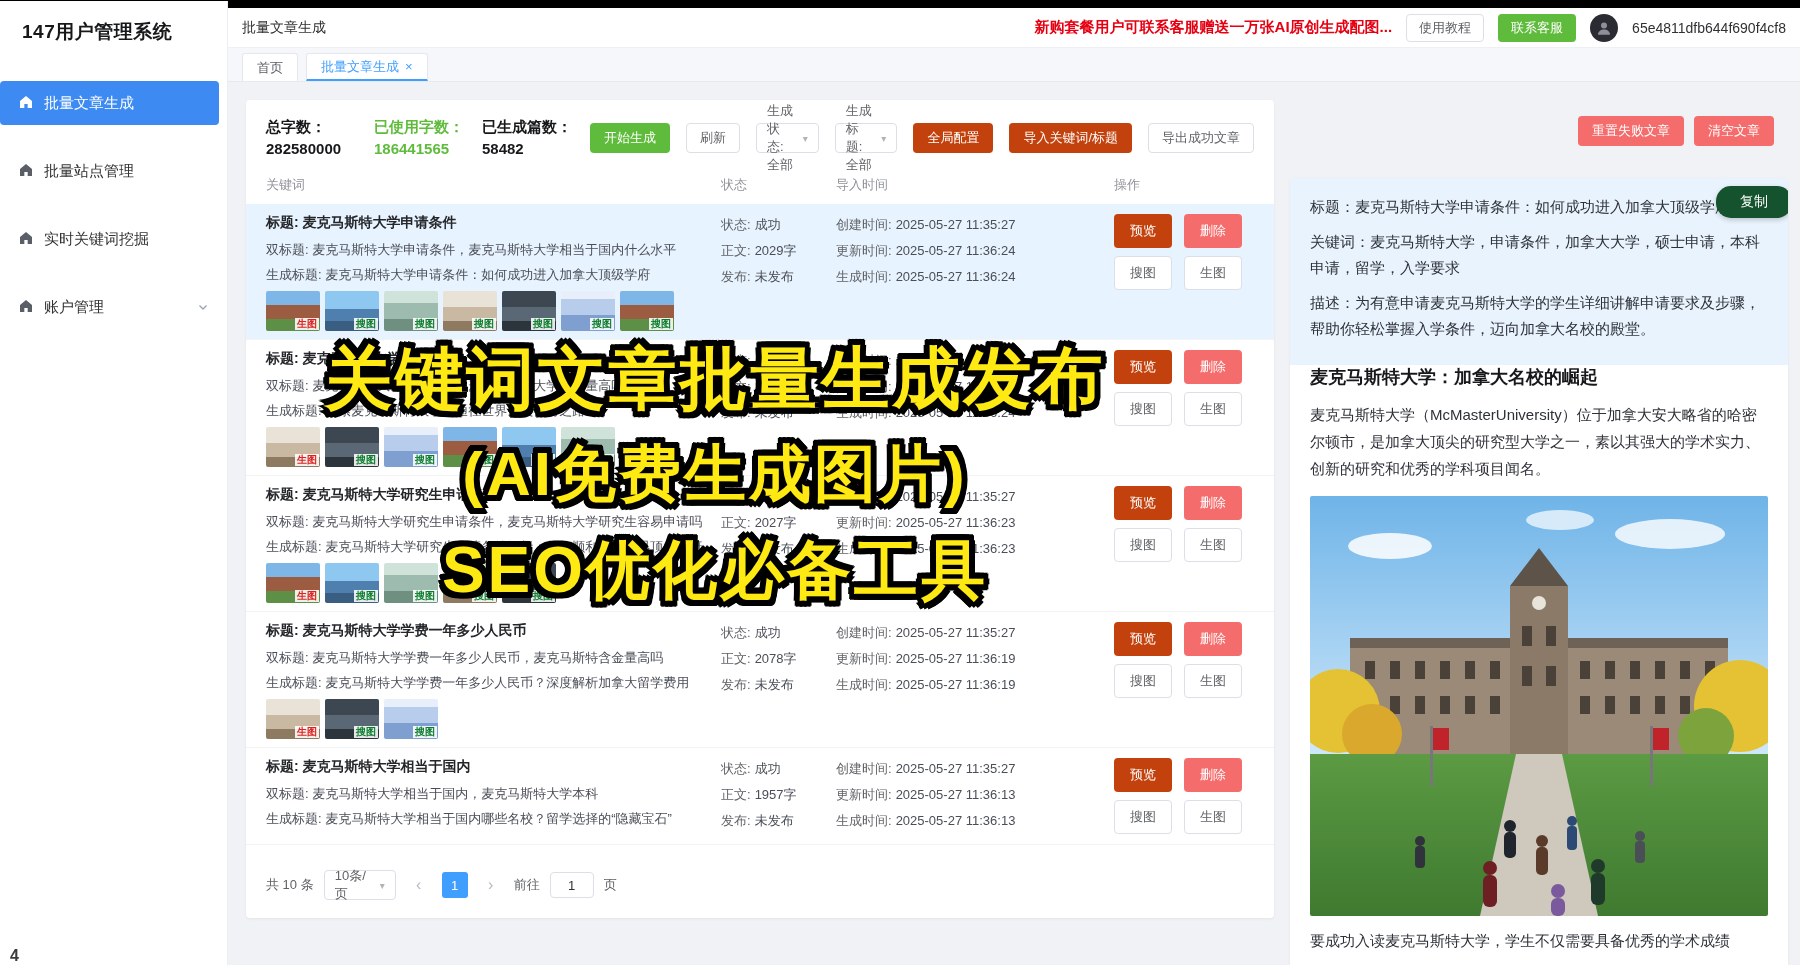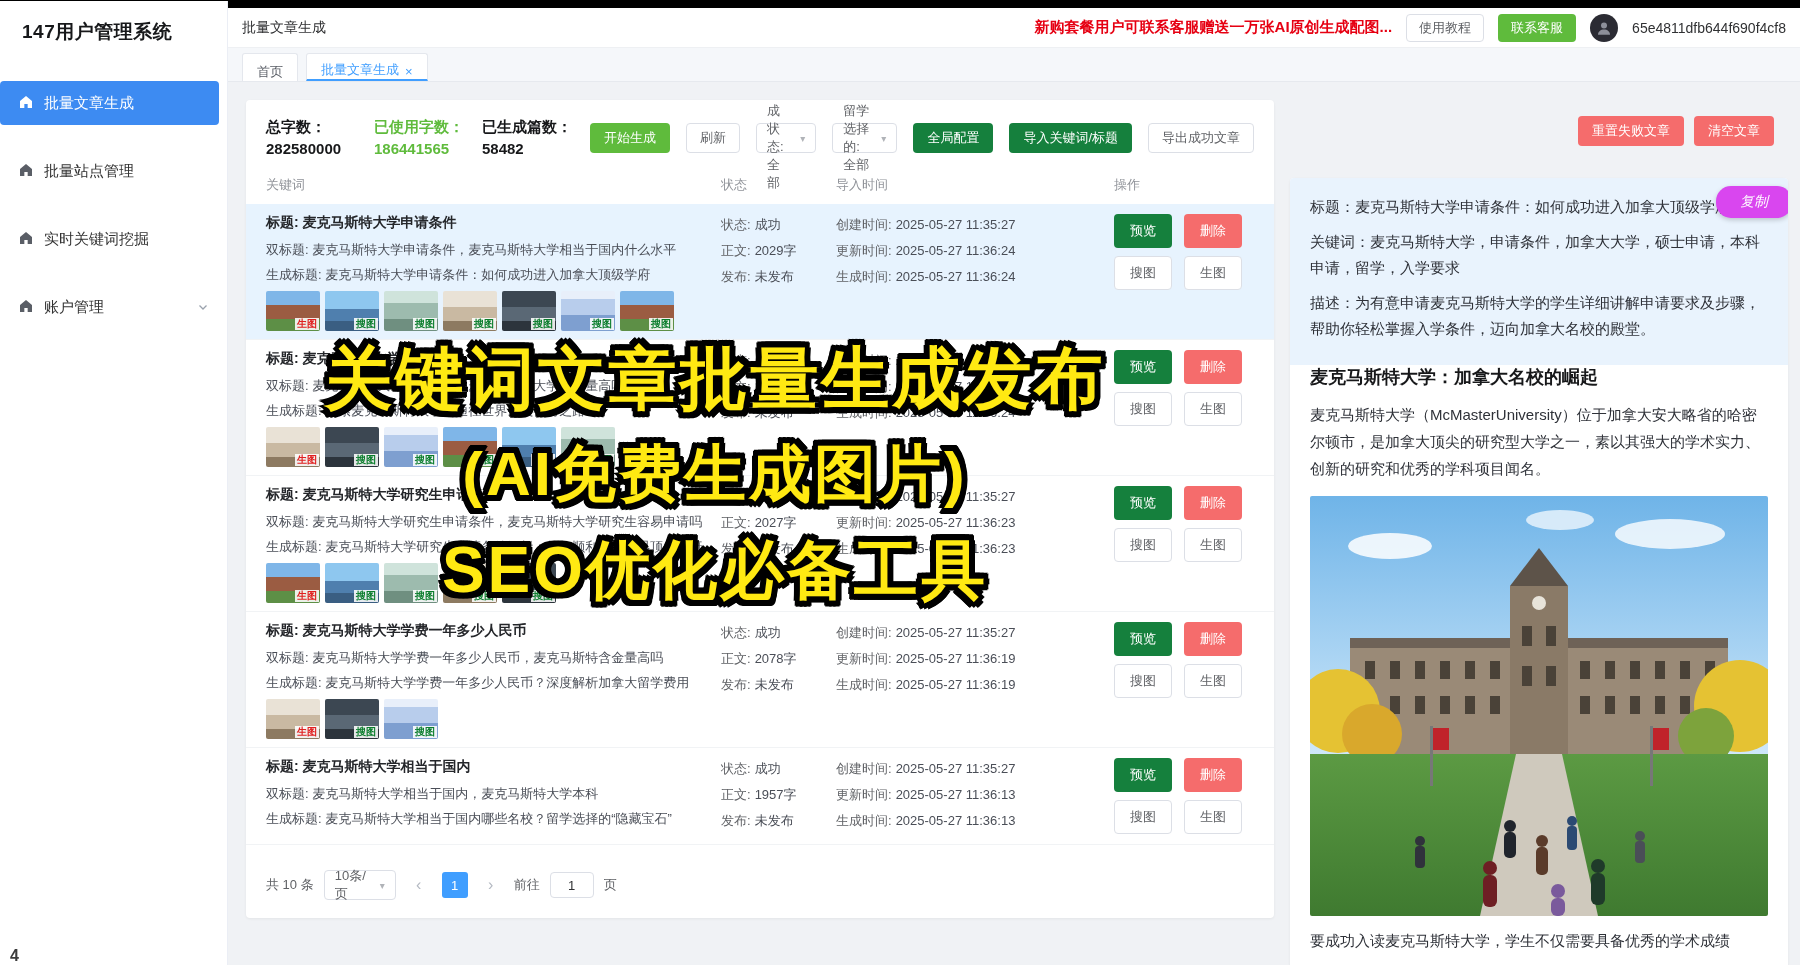--- a/index.html
+++ b/index.html
@@ -17,29 +17,29 @@
   .menu-item .chev { margin-left:auto; color:#9aa2ad; }
   .footer-frag { position:absolute; left:10px; bottom:0px; font-size:16px; font-weight:bold; color:#3c3c3c; }
 
   
   .header { position:absolute; left:228px; right:0; top:8px; height:40px; background:#fff; border-bottom:1px solid #eef0f3; display:flex; align-items:center; padding:0 14px; gap:14px; z-index:2; }
   .breadcrumb { font-size:14px; color:#303133; }
   .notice { margin-left:auto; color:#e60012; font-weight:bold; font-size:15px; white-space:nowrap; }
   .btn { display:inline-flex; align-items:center; justify-content:center; border:1px solid transparent; border-radius:4px; cursor:pointer; font-family:inherit; white-space:nowrap; }
   .btn-plain { background:#fff; border-color:#dcdfe6; color:#606266; }
   .btn-green { background:#5fbb3c; color:#fff; }
-  .btn-blue { background:#15803d; color:#fff; }
+  .btn-blue { background:#c2410c; color:#fff; }
   .btn-red { background:#f56c6c; color:#fff; }
   .hbtn { height:28px; padding:0 12px; font-size:13px;text-align:right; }
   .avatar { width:28px; height:28px; border-radius:50%; background:#2b2b33; display:flex; align-items:center; justify-content:center; overflow:hidden; flex:0 0 auto; }
   .userid { font-size:14px; color:#303133; }
 
   
   .tabbar { position:absolute; left:228px; right:0; top:48px; height:34px; display:flex; align-items:flex-end; gap:8px; padding:0 0 0 14px; border-bottom:1px solid #e6e9ee; background:#f5f7fa; z-index:2; }
-  .tab { height:28px; display:flex; align-items:flex-end; gap:6px; background:#fff; border:1px solid #e4e7ed; border-bottom:none; padding:0 14px; font-size:13px; color:#5a5e66; border-radius:3px 3px 0 0; cursor:pointer; }
+  .tab { height:28px; display:flex; align-items:center; gap:6px; background:#fff; border:1px solid #e4e7ed; border-bottom:none; padding:0 14px; font-size:13px; color:#5a5e66; border-radius:3px 3px 0 0; cursor:pointer; }
   .tab.active { color:#409eff; border-bottom:2px solid #409eff; }
   .tab .x { font-size:13px; }
 
   
   .content { position:absolute; left:228px; right:0; top:82px; bottom:0; padding:18px 0 0 18px; display:flex; gap:16px; }
 
   .main-card { width:1028px; height:818px; background:#fff; border-radius:4px; box-shadow:0 1px 3px rgba(0,0,0,.06); padding:16px 20px 12px; display:flex; flex-direction:column; overflow:hidden; }
 
   .stats-row { display:flex; align-items:center; gap:16px; flex:0 0 auto; }
   .stat { min-width:92px; }
@@ -76,21 +76,21 @@
 
   
   .pagination { flex:0 0 auto; display:flex; align-items:center; gap:10px; padding:14px 0 6px; font-size:13px; color:#606266; }
   .pg-sel { width:72px; justify-content:space-between; }
   .pg-arrow { width:26px; height:26px; display:flex; align-items:center; justify-content:center; color:#b4b9c2; font-size:16px; cursor:pointer; background:#fff; }
   .pg-num { width:26px; height:26px; display:flex; align-items:center; justify-content:center; background:#409eff; color:#fff; border-radius:3px; font-size:13px; cursor:pointer; }
   .pg-input { width:44px; height:26px; border:1px solid #dcdfe6; border-radius:4px; text-align:center; font-size:13px; color:#303133; display:flex; align-items:center; justify-content:center; }
 
   
   .preview-card { position:relative; width:498px; height:790px; margin-top:78px; background:#fff; border-radius:4px; box-shadow:0 1px 3px rgba(0,0,0,.06); overflow:hidden; }
-  .copy-btn { position:absolute; top:8px; right:-4px; height:32px; padding:0 24px; background:#d946ef; color:#fff; font-size:14px; border-radius:15px; border:none; box-shadow:0 2px 5px rgba(0,0,0,.2); cursor:pointer; z-index:2;font-style:italic; }
+  .copy-btn { position:absolute; top:8px; right:-4px; height:32px; padding:0 24px; background:#14532d; color:#fff; font-size:14px; border-radius:15px; border:none; box-shadow:0 2px 5px rgba(0,0,0,.2); cursor:pointer; z-index:2; }
   .meta-box { background:#e9f3fd; padding:16px 20px 14px; font-size:15px; color:#2e3138; line-height:26px; }
   .meta-box p { margin-bottom:9px; }
   .pv-heading { padding:0 20px 0; font-size:18px; font-weight:bold; color:#17181a; }
   .pv-para { padding:12px 20px 0; font-size:15px; color:#2e3138; line-height:27px; }
   .pv-img { display:block; margin:14px 20px 0; width:458px; height:420px; border-radius:2px; }
   .pv-frag { padding:12px 20px 0; font-size:15px; color:#2e3138; line-height:26px; }
 
   
   .overlay { position:absolute; left:285px; top:330px; width:860px; text-align:center; z-index:9; pointer-events:none; }
   .ov-line { font-weight:900; color:#ffe912; letter-spacing:3px; line-height:96px; white-space:nowrap;
@@ -185,21 +185,21 @@
           <div class="s-label">已生成篇数：</div>
           <div class="s-value">58482</div>
         </div>
         <button class="btn btn-green tbtn">开始生成</button>
         <button class="btn btn-plain tbtn">刷新</button>
         <span class="sel">
             <span>生成状态: 全部</span>
             <span class="car">▾</span>
           </span>
         <span class="sel">
-            <span>留学选择的: 全部</span>
+            <span>生成标题: 全部</span>
             <span class="car">▾</span>
           </span>
         <button class="btn btn-blue tbtn">全局配置</button>
         <button class="btn btn-blue tbtn">导入关键词/标题</button>
         <button class="btn btn-plain tbtn">导出成功文章</button>
       </div>
 
       <div class="thead">
         <div class="col-kw">关键词</div>
         <div class="col-st">状态</div>

